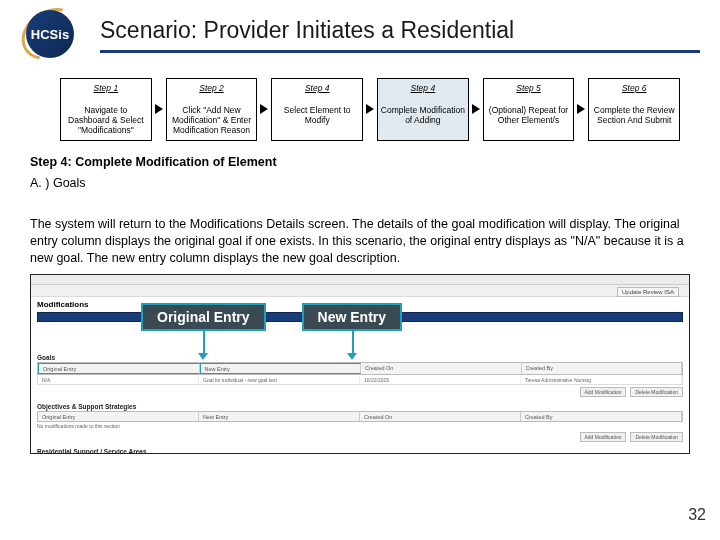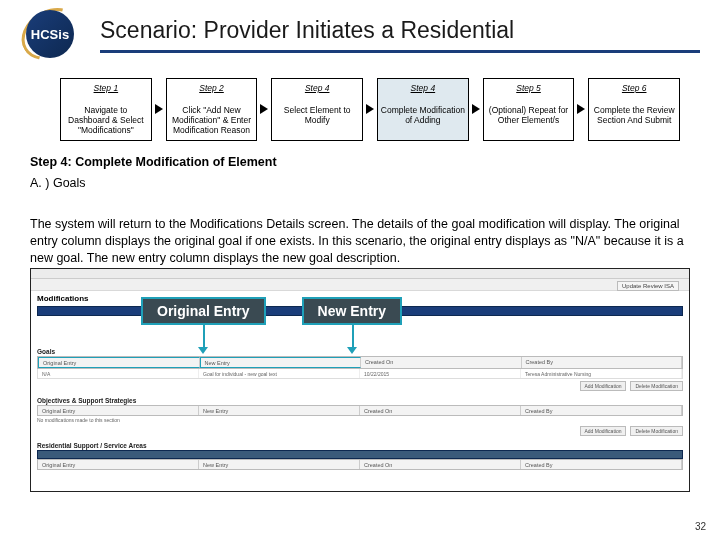--- a/index.html
+++ b/index.html
@@ -14,42 +14,42 @@
   .title-rule { height: 3px; background: #1a3d7a; margin-top: 2px; }
   .steps { display: flex; gap: 14px; padding: 12px 40px 8px 60px; }
   .step { flex: 1; border: 1px solid #000; padding: 4px 2px; font-size: 8.5px; text-align: center; position: relative; background: #fff; min-height: 62px; display: flex; flex-direction: column; justify-content: flex-start; }
   .step.active { background: #dfe9ef; }
   .step-title { font-style: italic; text-decoration: underline; margin-bottom: 12px; }
   .step-text { line-height: 1.2; }
   .arrow { position: absolute; right: -12px; top: 50%; transform: translateY(-50%); width: 0; height: 0; border-top: 5px solid transparent; border-bottom: 5px solid transparent; border-left: 8px solid #000; }
   .content { padding: 6px 30px 0 30px; font-size: 12.5px; }
   .emph { font-weight: bold; margin-bottom: 6px; }
   .sub { margin-bottom: 25px; line-height: 1.3; }
-  .para { line-height: 1.35; margin-bottom: 2px; }
-  .screenshot { margin: 0 30px; border: 1px solid #222; height: 224px; position: relative; background: #fff; overflow: hidden; }
+  .para { line-height: 1.35; margin-bottom: 8px; }
+  .screenshot { margin: 0 30px; border: 1px solid #222; height: 180px; position: relative; background: #fff; overflow: hidden; }
   .ss-topstrip { height: 10px; background: #ececec; border-bottom: 1px solid #ccc; }
   .ss-nav { height: 12px; background: #f0f0f0; border-bottom: 1px solid #d9d9d9; font-size: 5px; color: #444; padding: 2px 6px; }
   .ss-heading { font-size: 8px; font-weight: bold; padding: 3px 6px; }
   .ss-bluebar { height: 10px; background: #1a3d7a; border: 1px solid #0d2850; margin: 0 6px; }
   .callouts { position: absolute; top: 28px; left: 110px; display: flex; gap: 36px; }
   .callout-box { background: #3a4a52; border: 2px solid #1fa0b8; color: #fff; font-weight: bold; font-size: 14px; padding: 4px 14px; position: relative; }
   .callout-line { position: absolute; width: 2px; height: 26px; background: #1fa0b8; left: 50%; top: 100%; }
   .callout-arrow { position: absolute; left: 50%; top: calc(100% + 24px); transform: translateX(-50%); width: 0; height: 0; border-left: 5px solid transparent; border-right: 5px solid transparent; border-top: 7px solid #1fa0b8; }
   .ss-section { padding-top: 28px; }
   .ss-grid-head { display: flex; margin: 0 6px; border: 1px solid #bbb; background: #f3f3f3; font-size: 5.5px; }
   .ss-grid-head > div { flex: 1; padding: 1.5px 4px; border-right: 1px solid #ccc; color: #555; }
   .ss-grid-row { display: flex; margin: 0 6px; border: 1px solid #ddd; border-top: none; background: #fff; font-size: 5px; height: 10px; }
   .ss-grid-row > div { flex: 1; padding: 1.5px 4px; border-right: 1px solid #eee; color: #666; }
   .ss-subhead { font-size: 6.5px; font-weight: bold; padding: 4px 6px 1px 6px; color: #222; }
   .ss-note { font-size: 5px; padding: 1px 6px; color: #666; }
   .ss-bluebar2 { background: #3a5a7a; }
   .ss-btn { font-size: 5px; border: 1px solid #bbb; background: #f0f0f0; padding: 1px 4px; color: #555; }
   .ss-btns { display: flex; justify-content: flex-end; gap: 4px; margin: 2px 6px; }
   .ss-highlight { border: 1.5px solid #1fa0b8; }
-  .page-num { position: absolute; bottom: 8px; right: 14px; font-size: 10px; color: #333; }
+  .page-num { position: absolute; bottom: 16px; right: 14px; font-size: 16px; color: #333; }
 </style>
 </head>
 <body>
 
 <div class="header">
   <div class="logo">
     <div class="logo-arc"></div>
     <div class="logo-circle">
         <span class="logo-inner">HCSis</span>
       </div>

